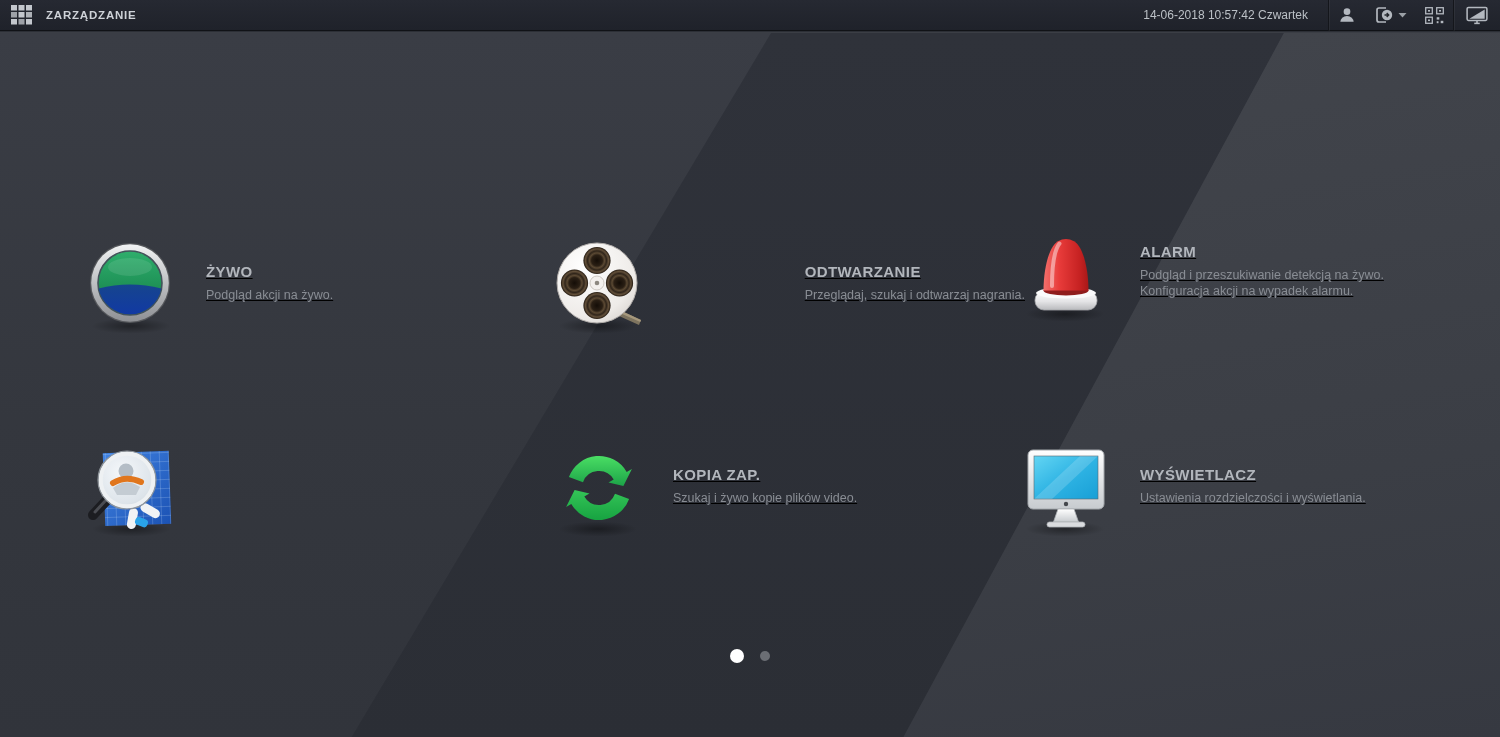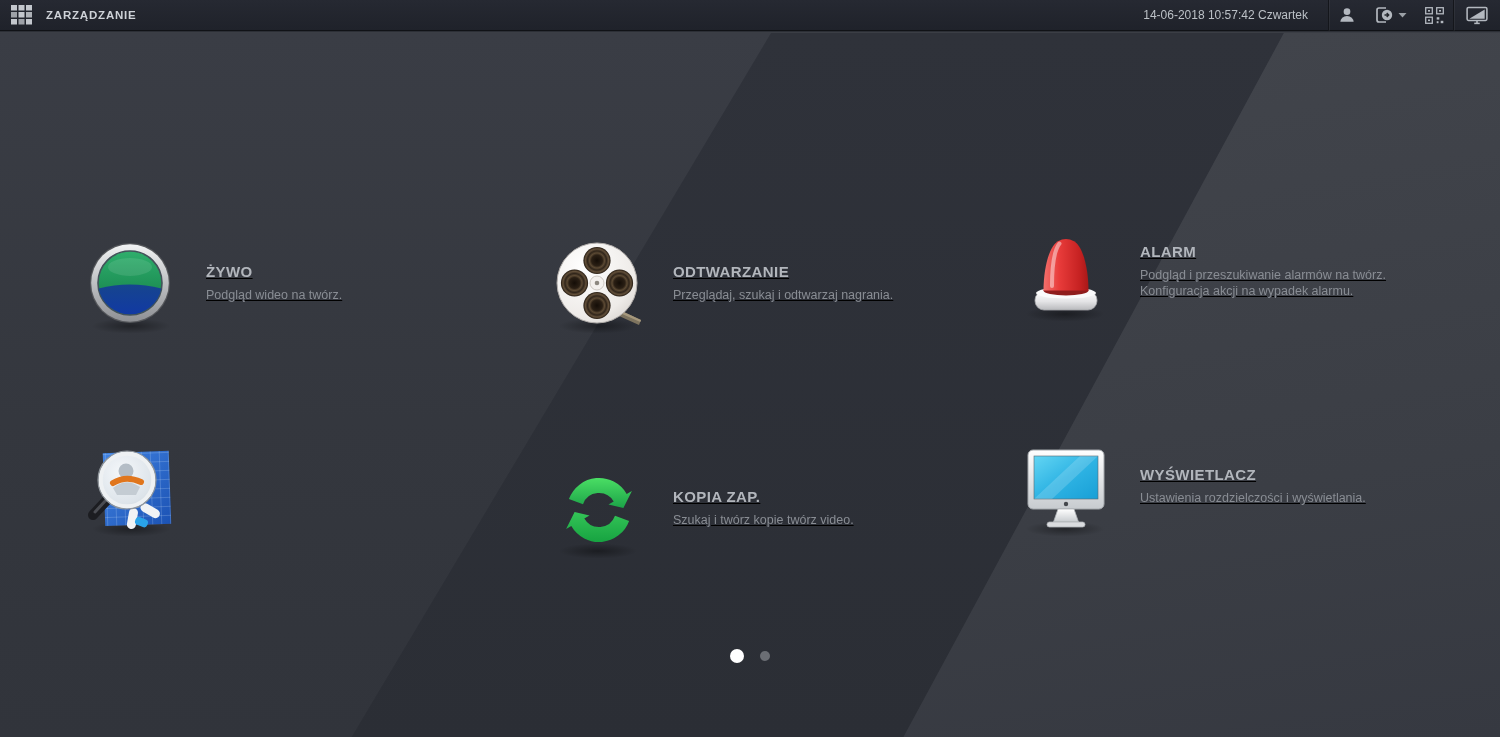--- a/index.html
+++ b/index.html
@@ -46,24 +46,24 @@
   .icon-wrap svg { position:absolute; left:0; top:0; }
   .icon-shadow {
     position:absolute; left:2px; bottom:-9px; width:82px; height:16px;
     background:radial-gradient(ellipse at center, rgba(0,0,0,0.38) 0%, rgba(0,0,0,0) 68%);
   }
   .menu-text { margin-left:34px;text-decoration:underline; }
   .menu-title { color:#b2b6bc; font-size:15px; font-weight:bold; letter-spacing:0.4px; margin-bottom:7px; }
   .menu-desc { color:#898d94; font-size:12.5px; line-height:16px; }
 
   .pos-r1c1 { left:88px;  top:208px; }
-  .pos-r1c2 { left:555px; top:208px; }
+  .pos-r1c2 { left:555px; top:208px;justify-content:space-between; }
   .pos-r1c3 { left:1022px;top:196px; }
   .pos-r2c1 { left:88px;  top:411px; }
-  .pos-r2c2 { left:555px; top:433px; }
+  .pos-r2c2 { left:555px; top:411px; }
   .pos-r2c3 { left:1022px;top:411px; }
 
   
   .dots { position:absolute; left:0; top:616px; width:1500px; display:flex; justify-content:center; align-items:center; gap:16px; }
   .dot { width:10px; height:10px; border-radius:50%; background:#6b6e74; cursor:pointer; }
   .dot.active { width:14px; height:14px; background:#ffffff; }
 </style>
 </head>
 <body>
 
@@ -166,21 +166,21 @@
         </defs>
         <circle cx="42" cy="42" r="40" fill="#55575b"></circle>
         <circle cx="42" cy="42" r="38.8" fill="url(#lv-ring)"></circle>
         <circle cx="42" cy="42" r="32" fill="url(#lv-green)" stroke="#43525a" stroke-width="1.6"></circle>
         <path d="M10.6,47.5 Q42,39.5 73.4,47.5 A32,32 0 0 1 10.6,47.5 Z" fill="url(#lv-blue)"></path>
         <ellipse cx="42" cy="26" rx="22" ry="9" fill="rgba(255,255,255,0.10)"></ellipse>
       </svg>
     </div>
     <div class="menu-text">
       <div class="menu-title">ŻYWO</div>
-      <div class="menu-desc">Podgląd wideo na twórz.</div>
+      <div class="menu-desc">Podgląd akcji na żywo.</div>
     </div>
   </div>
 
   <div class="menu-item pos-r1c2">
     <div class="icon-wrap">
       <div class="icon-shadow"></div>
       <svg width="88" height="88" viewBox="0 0 88 88">
         <defs>
           <radialGradient id="fr-reel" cx="0.35" cy="0.3" r="0.95">
             <stop offset="0" stop-color="#ffffff"></stop>
@@ -232,21 +232,21 @@
         </defs>
         <rect x="13" y="62" width="62" height="19" rx="9" fill="url(#al-base)" stroke="#a5a6aa" stroke-width="0.8"></rect>
         <ellipse cx="44" cy="64" rx="30" ry="5.5" fill="#fafafb"></ellipse>
         <ellipse cx="44" cy="61.5" rx="22.5" ry="5" fill="#8f1c1c"></ellipse>
         <path d="M21.5,61.5 C21.5,40 27,17 36,12.2 Q44,8 52,12.2 C61,17 66.5,40 66.5,61.5 Z" fill="url(#al-dome)"></path>
         <path d="M30,57 C30,38 32.5,21 37.5,14.5" stroke="rgba(255,255,255,0.45)" stroke-width="4" fill="none" stroke-linecap="round"></path>
       </svg>
     </div>
     <div class="menu-text">
       <div class="menu-title">ALARM</div>
-      <div class="menu-desc">Podgląd i przeszukiwanie alarmów na twórz.</div>
+      <div class="menu-desc">Podgląd i przeszukiwanie detekcją na żywo.</div>
       <div class="menu-desc">Konfiguracja akcji na wypadek alarmu.</div>
     </div>
   </div>
 
   <div class="menu-item pos-r2c1">
     <div class="icon-wrap">
       <div class="icon-shadow"></div>
       <svg width="88" height="88" viewBox="0 0 88 88">
         <defs>
           <linearGradient id="iv-bp" x1="0" y1="0" x2="1" y2="1">
@@ -294,21 +294,21 @@
             <stop offset="0" stop-color="#17a341"></stop>
               <stop offset="1" stop-color="#34c457"></stop>
           </linearGradient>
         </defs>
         <path d="M13.9,33.1 A32,32 0 0 1 71.7,28 L76.9,25 L68.4,41.9 L53.5,38.5 L58.7,35.5 A17,17 0 0 0 28,38.2 Z" fill="url(#bk-g1)"></path>
         <path d="M74.1,54.9 A32,32 0 0 1 16.3,60 L11.1,63 L19.6,46.1 L34.5,49.5 L29.3,52.5 A17,17 0 0 0 60,49.8 Z" fill="url(#bk-g2)"></path>
       </svg>
     </div>
     <div class="menu-text">
       <div class="menu-title">KOPIA ZAP.</div>
-      <div class="menu-desc">Szukaj i twórz kopie twórz video.</div>
+      <div class="menu-desc">Szukaj i żywo kopie plików video.</div>
     </div>
   </div>
 
   <div class="menu-item pos-r2c3">
     <div class="icon-wrap">
       <div class="icon-shadow"></div>
       <svg width="88" height="88" viewBox="0 0 88 88">
         <defs>
           <linearGradient id="dp-frame" x1="0" y1="0" x2="0" y2="1">
             <stop offset="0" stop-color="#ffffff"></stop>

